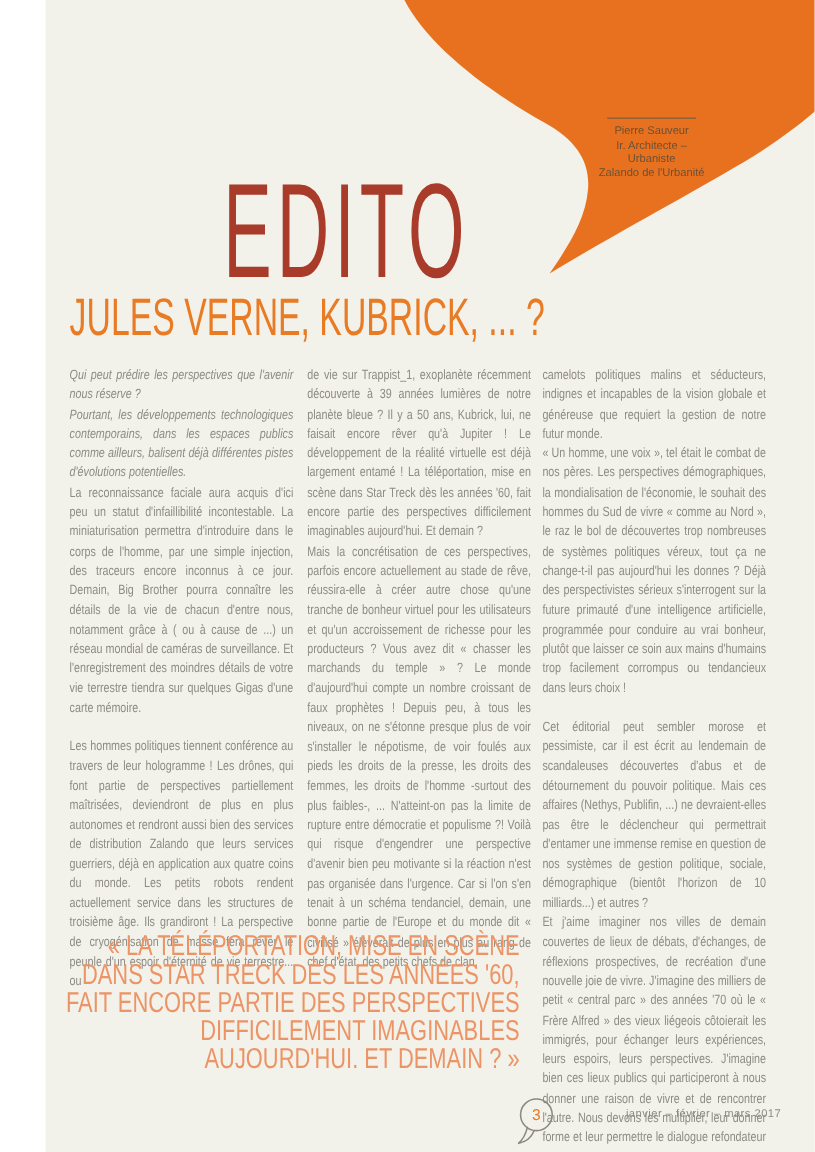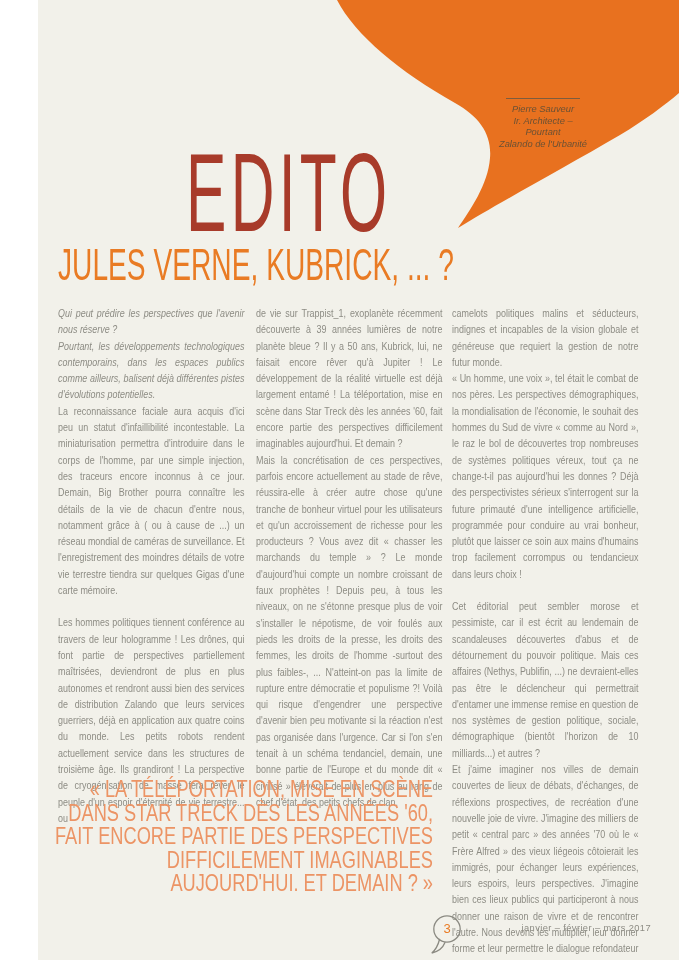--- a/index.html
+++ b/index.html
@@ -15,21 +15,21 @@
   .kicker{
     position:absolute;left:186px;top:137px;
     font-size:112px;line-height:112px;font-weight:200;
     color:#a83b2a;letter-spacing:8px;white-space:nowrap;
     transform:scaleX(0.54);transform-origin:left top;
   }
 
   .author{
     position:absolute;left:494px;top:98px;width:98px;
     text-align:center;font-size:9.3px;line-height:11.5px;
-    font-style:italic;color:#6b5134;
+    color:#6b5134;
   }
   .author-rule{border-top:1px solid #7d5c3e;width:74px;margin:0 auto 5px auto;}
 
   .headline{
     position:absolute;left:58px;top:243px;margin:0;
     font-size:44px;line-height:44px;font-weight:400;
     color:#e97b24;white-space:nowrap;letter-spacing:0;
     transform:scaleX(0.64);transform-origin:left top;
   }
 
@@ -79,21 +79,21 @@
              C645,120 665,105 679,93
              L679,0 Z" fill="#e8711f"></path>
   </svg>
 
   <div class="kicker">EDITO</div>
 
   <div class="author">
     <div class="author-rule"></div>
     <div>Pierre Sauveur</div>
     <div>Ir. Architecte –</div>
-    <div>Pourtant</div>
+    <div>Urbaniste</div>
     <div>Zalando de l'Urbanité</div>
   </div>
 
   <h1 class="headline">JULES VERNE, KUBRICK, ... ?</h1>
 
   <div class="col col1">
     <p class="para ital">Qui peut prédire les perspectives que l'avenir nous réserve ?</p>
     <p class="para ital">Pourtant, les développements technologiques contemporains, dans les espaces publics comme ailleurs, balisent déjà différentes pistes d'évolutions potentielles.</p>
     <p class="para">La reconnaissance faciale aura acquis d'ici peu un statut d'infaillibilité incontestable. La miniaturisation permettra d'introduire dans le corps de l'homme, par une simple injection, des traceurs encore inconnus à ce jour. Demain, Big Brother pourra connaître les détails de la vie de chacun d'entre nous, notamment grâce à ( ou à cause de ...) un réseau mondial de caméras de surveillance. Et l'enregistrement des moindres détails de votre vie terrestre tiendra sur quelques Gigas d'une carte mémoire.</p>
     <p class="para gap">Les hommes politiques tiennent conférence au travers de leur hologramme ! Les drônes, qui font partie de perspectives partiellement maîtrisées, deviendront de plus en plus autonomes et rendront aussi bien des services de distribution Zalando que leurs services guerriers, déjà en application aux quatre coins du monde. Les petits robots rendent actuellement service dans les structures de troisième âge. Ils grandiront ! La perspective de cryogénisation de masse fera rêver le peuple d'un espoir d'éternité de vie terrestre... ou</p>

